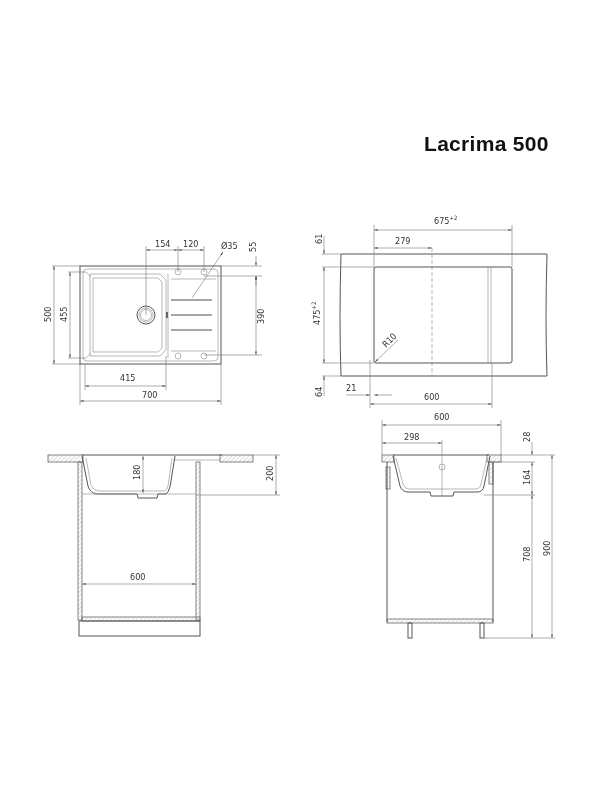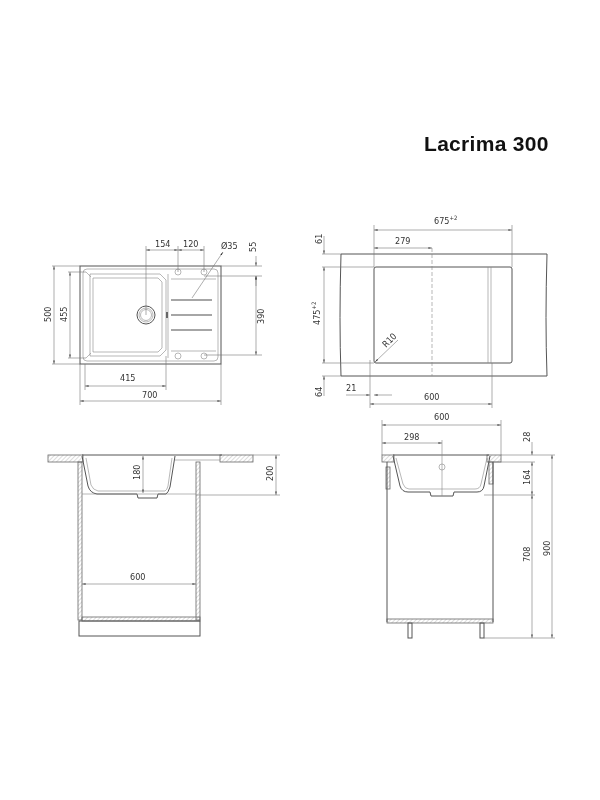--- a/index.html
+++ b/index.html
@@ -9,21 +9,21 @@
   .ln { stroke: #555; stroke-width: 1; fill: none; }
   .thin { stroke: #888; stroke-width: 0.6; fill: none; }
   .dim { stroke: #777; stroke-width: 0.6; fill: none; }
   .hatch { fill: url(#hatch); stroke: #666; stroke-width: 0.8; }
   .txt { font-family: "DejaVu Sans Condensed", "DejaVu Sans", sans-serif; font-size: 9px; fill: #333; }
   .sup { font-size: 6px; }
 </style>
 </head>
 <body>
 
-<div class="title">Lacrima 300</div>
+<div class="title">Lacrima 500</div>
 
 <svg width="600" height="800" viewBox="0 0 600 800">
   <defs>
     <pattern id="hatch" width="3" height="3" patternUnits="userSpaceOnUse" patternTransform="rotate(45)">
       <line x1="0" y1="0" x2="0" y2="3" stroke="#999" stroke-width="0.7"></line>
     </pattern>
     <marker id="arr" viewBox="0 0 10 10" refX="10" refY="5" markerWidth="6" markerHeight="6" orient="auto-start-reverse">
       <path d="M0,3 L10,5 L0,7 z" fill="#333"></path>
     </marker>
   </defs>

